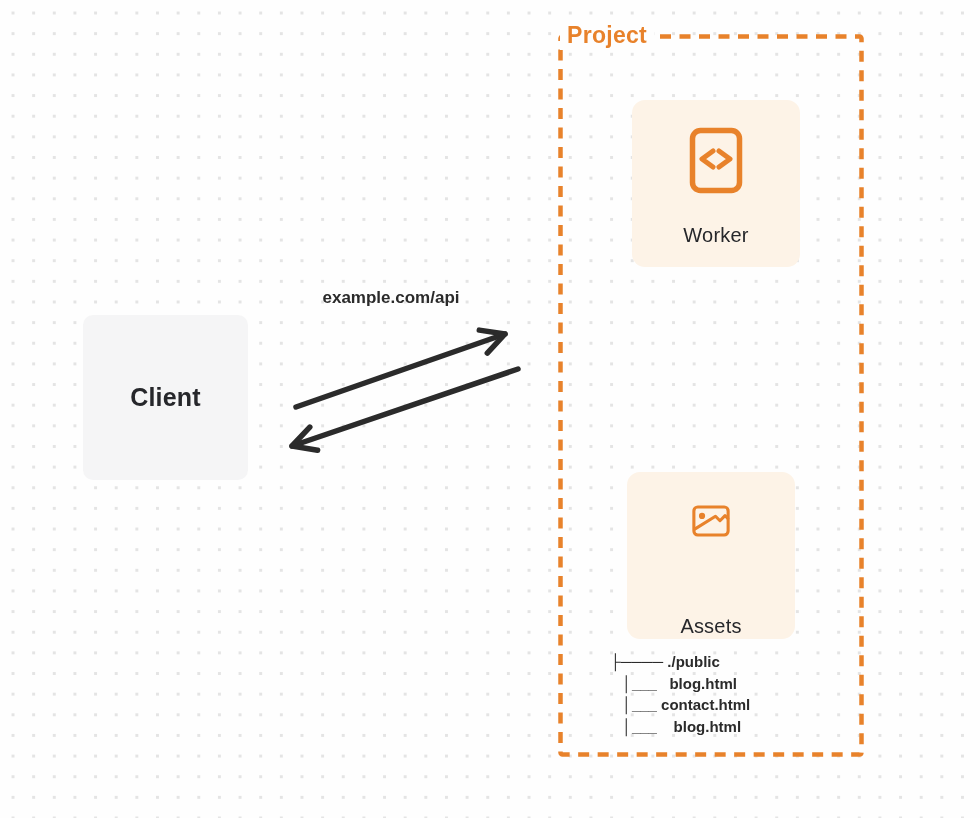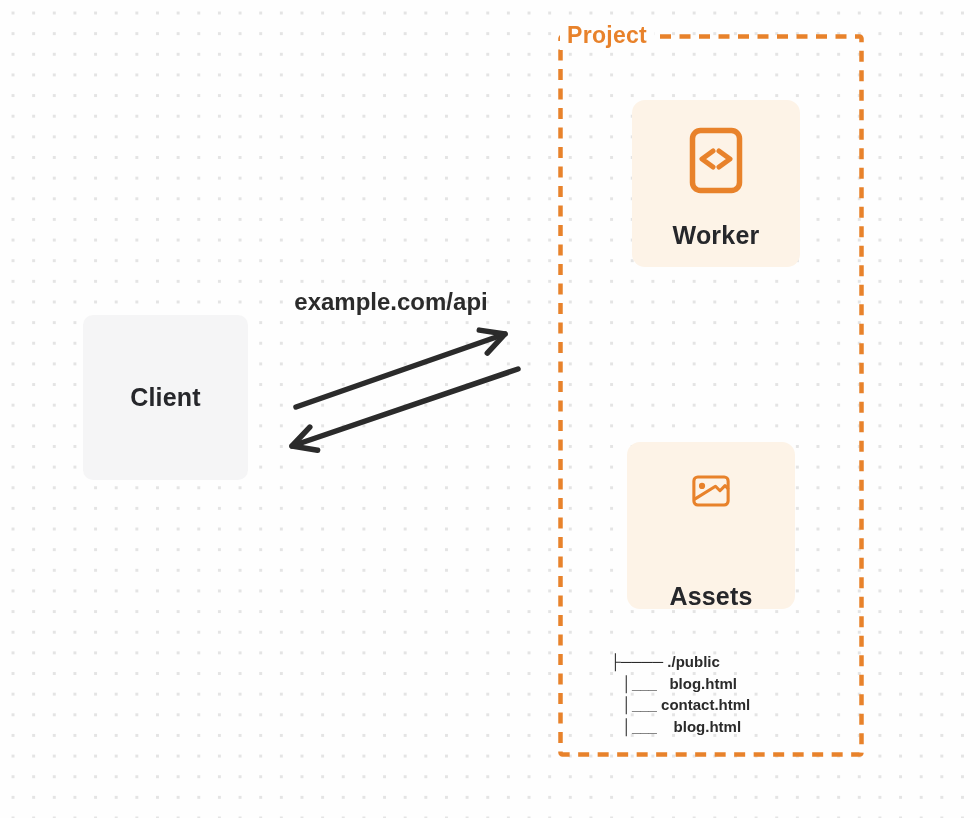--- a/index.html
+++ b/index.html
@@ -46,24 +46,24 @@
     height: 167px;
     border-radius: 13px;
     background: var(--card-bg, #FDF3E7);
     display: flex;
     flex-direction: column;
     align-items: center;
     z-index: 2;
     box-sizing: border-box;
   }
   .card.worker { left: 632px; top: 100px; padding-top: 27px; }
-  .card.assets { left: 627px; top: 442px; padding-top: 33px; gap: 48px; }
+  .card.assets { left: 627px; top: 472px; padding-top: 33px; gap: 48px; }
   .card .label {
-    font-size: 25px;
-    font-weight: 700;
+    font-size: 20px;
+    font-weight: 400;
     line-height: 25px;
     color: var(--text-dark, #26272B);
     margin-top: 29px;
     letter-spacing: 0.2px;
   }
   .card svg { color: var(--orange, #E8822B); }
   .client-node {
     position: absolute;
     left: 83px;
     top: 315px;
@@ -80,21 +80,21 @@
     font-size: 25px;
     font-weight: 700;
     color: var(--text-dark, #26272B);
     letter-spacing: 0.2px;
   }
   .request-label {
     position: absolute;
     left: 391px;
     top: 288px;
     transform: translateX(-50%);
-    font-size: 24px;
+    font-size: 17px;
     font-weight: 700;
     color: var(--arrow, #2B2B2B);
     white-space: nowrap;
     z-index: 2;
   }
   .file-tree {
     position: absolute;
     left: 610px;
     top: 619px;
     z-index: 2;

